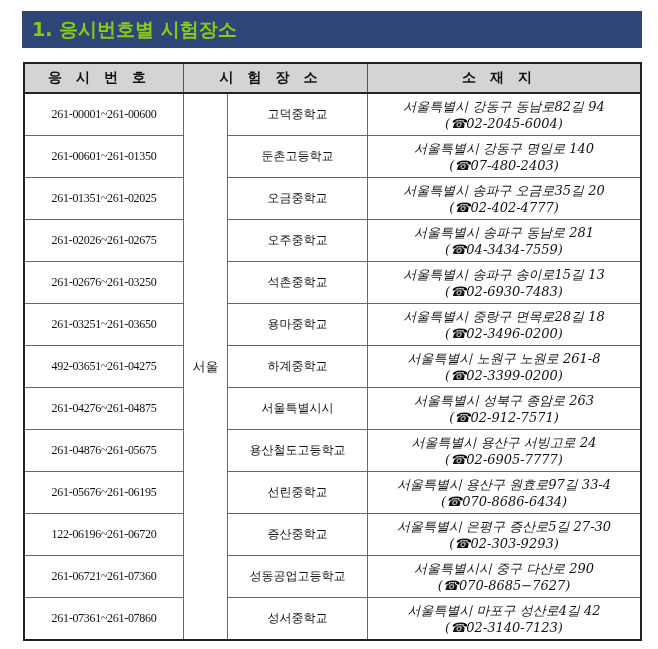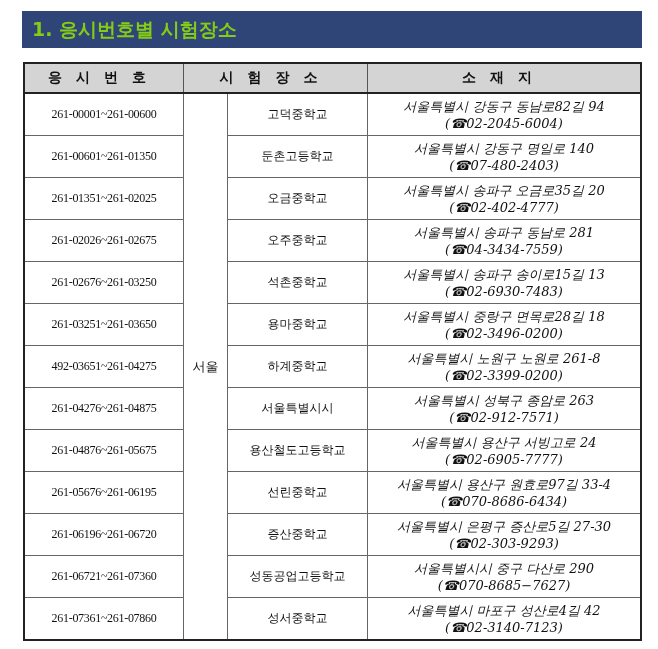--- a/index.html
+++ b/index.html
@@ -88,21 +88,21 @@
         <td class="num">261-04876~261-05675</td>
         <td class="school">용산철도고등학교</td>
         <td class="addr"><span>서울특별시 용산구 서빙고로 24</span><span class="phone">(☎02-6905-7777)</span></td>
       </tr>
       <tr>
         <td class="num">261-05676~261-06195</td>
         <td class="school">선린중학교</td>
         <td class="addr"><span>서울특별시 용산구 원효로97길 33-4</span><span class="phone">(☎070-8686-6434)</span></td>
       </tr>
       <tr>
-        <td class="num">261-06196~261-06720</td>
+        <td class="num">122-06196~261-06720</td>
         <td class="school">증산중학교</td>
         <td class="addr"><span>서울특별시 은평구 증산로5길 27-30</span><span class="phone">(☎02-303-9293)</span></td>
       </tr>
       <tr>
         <td class="num">261-06721~261-07360</td>
         <td class="school">성동공업고등학교</td>
         <td class="addr"><span>서울특별시시 중구 다산로 290</span><span class="phone">(☎070-8685−7627)</span></td>
       </tr>
       <tr>
         <td class="num">261-07361~261-07860</td>

